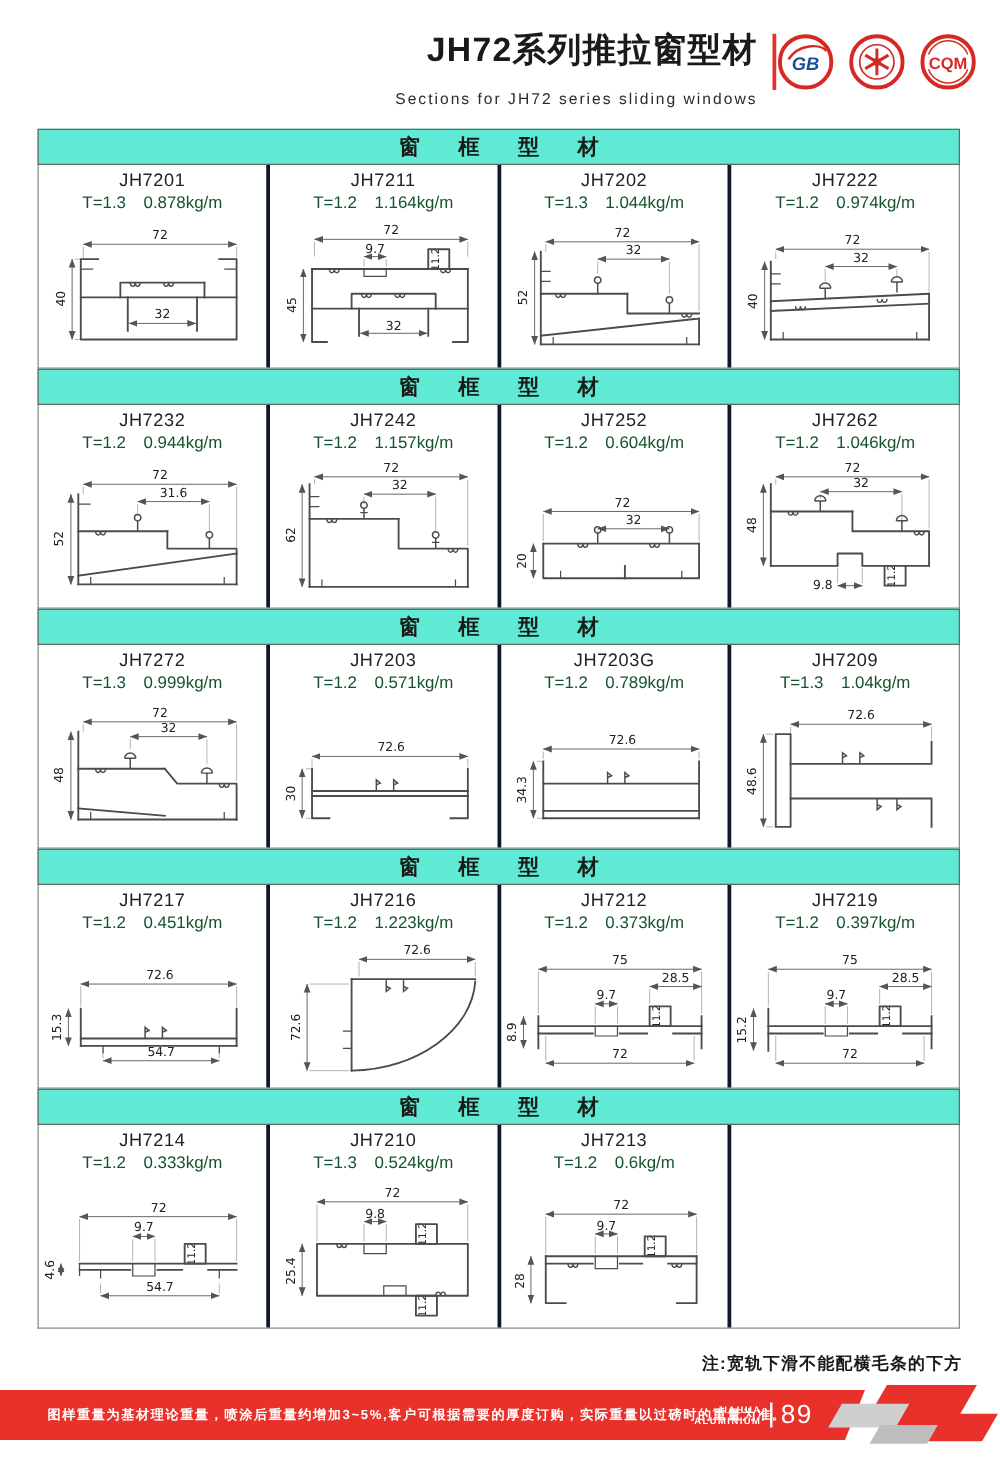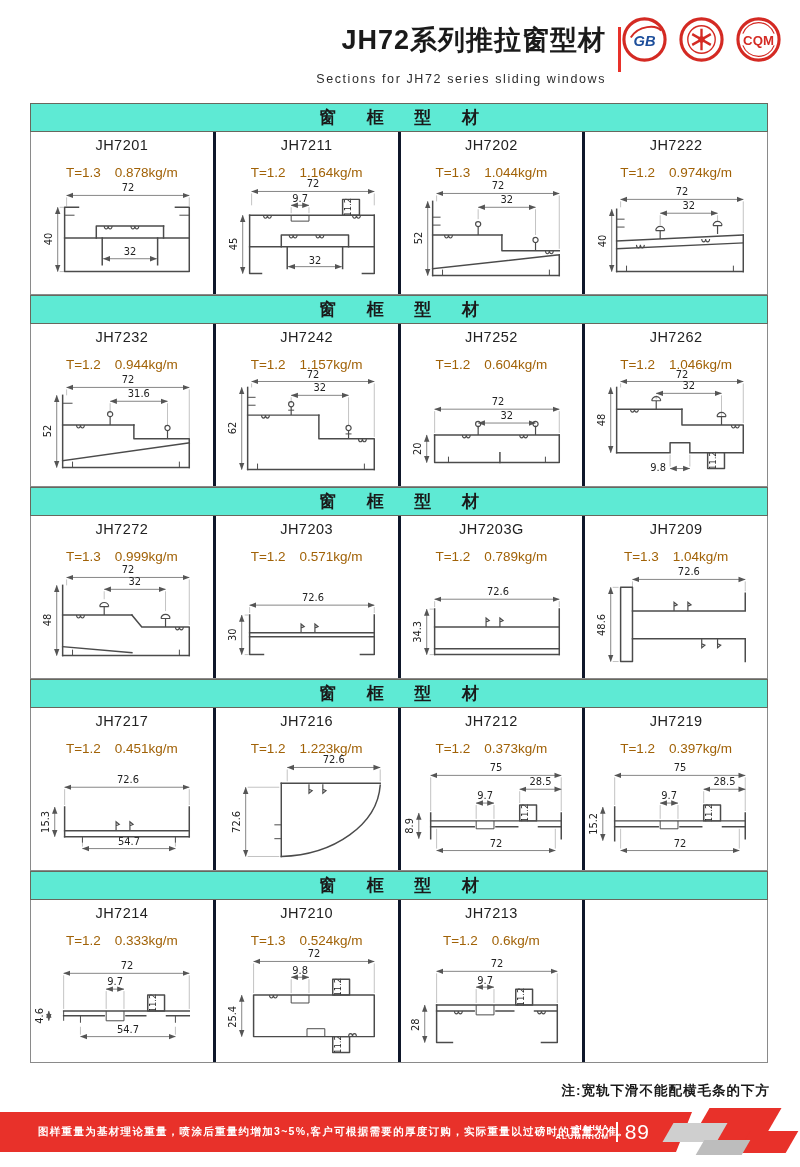--- a/index.html
+++ b/index.html
@@ -3,31 +3,31 @@
 <meta charset="utf-8">
 <style>
   html,body{margin:0;padding:0}
   body{width:800px;height:1167px;position:relative;background:#fff;overflow:hidden;
        font-family:"Liberation Sans","DejaVu Sans",sans-serif;color:#1a1a1a}
   
   .titleblock{position:absolute;top:22px;right:194px;text-align:right}
   .title{font-size:27px;font-weight:bold;letter-spacing:1px;margin:0;white-space:nowrap}
   .subtitle{font-size:12.5px;color:#2b2b2b;letter-spacing:1.6px;margin-top:14px;white-space:nowrap}
   .hdivider{position:absolute;top:27px;right:179px;width:3px;height:45px;background:#e8312a}
-  .logos{position:absolute;top:16px;right:18px;display:flex;gap:10px}
+  .logos{position:absolute;top:26px;right:18px;display:flex;gap:10px}
   .logo{width:47px;height:47px}
   
   .content{position:absolute;left:30px;top:103px;width:738px}
   .band{height:29px;background:#5eead4;border:1px solid #68685e;display:flex;align-items:center;
         justify-content:center;font-size:17px;font-weight:bold;letter-spacing:13px;padding-left:13px;box-sizing:border-box}
   .row{display:flex;border:1px solid #8a8a8a;border-top:none;height:163px;box-sizing:border-box}
   .cell{flex:1;border-right:3px solid #0f172a;position:relative;padding-top:5px;box-sizing:border-box}
   .cell:last-child{border-right:none}
   .pcode{text-align:center;font-size:14.5px;color:#222;letter-spacing:.5px}
-  .pspec{text-align:center;font-size:13.5px;color:#a16207;margin-top:12px}
+  .pspec{text-align:center;font-size:13.5px;color:#14532d;margin-top:1px}
   .pspec .wt{margin-left:14px}
   svg.draw{position:absolute;left:0;bottom:1px;width:183px;height:118px}
   
   .p{fill:none;stroke:#4b4b4b;stroke-width:1.5;stroke-linejoin:round;stroke-linecap:square}
   .p2{fill:none;stroke:#4b4b4b;stroke-width:1}
   .d{stroke:#666;stroke-width:.8;marker-start:url(#ar);marker-end:url(#ar)}
   .x{stroke:#999;stroke-width:.6}
   .dt{font-family:"DejaVu Sans",sans-serif;font-size:10px;fill:#222;text-anchor:middle}
   .dts{font-size:8.5px}
   

